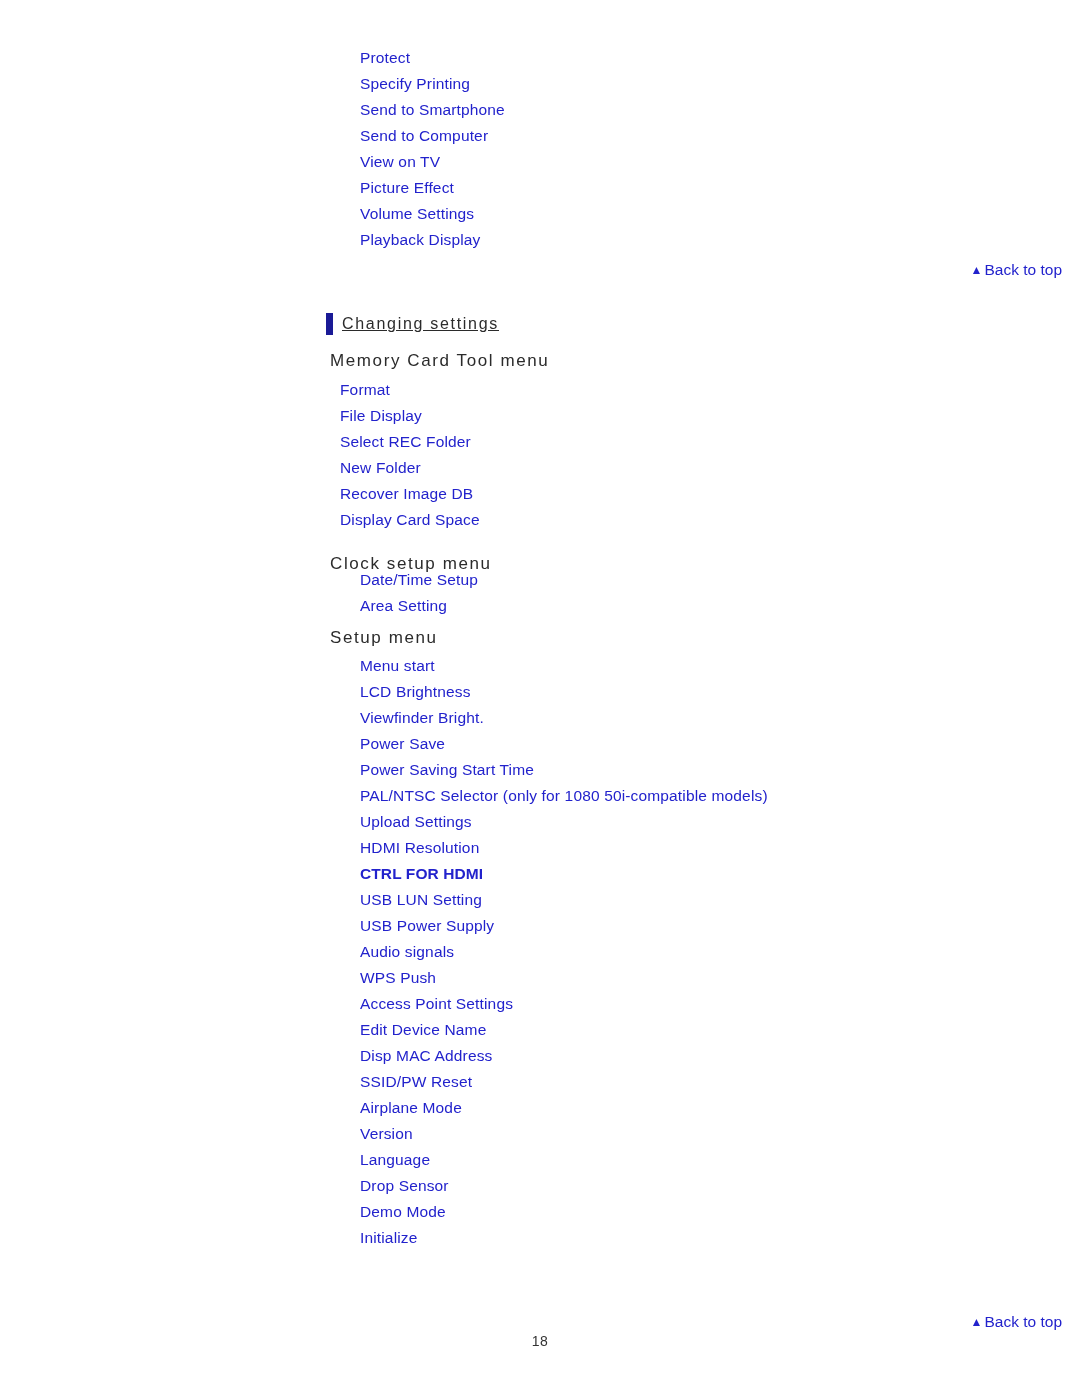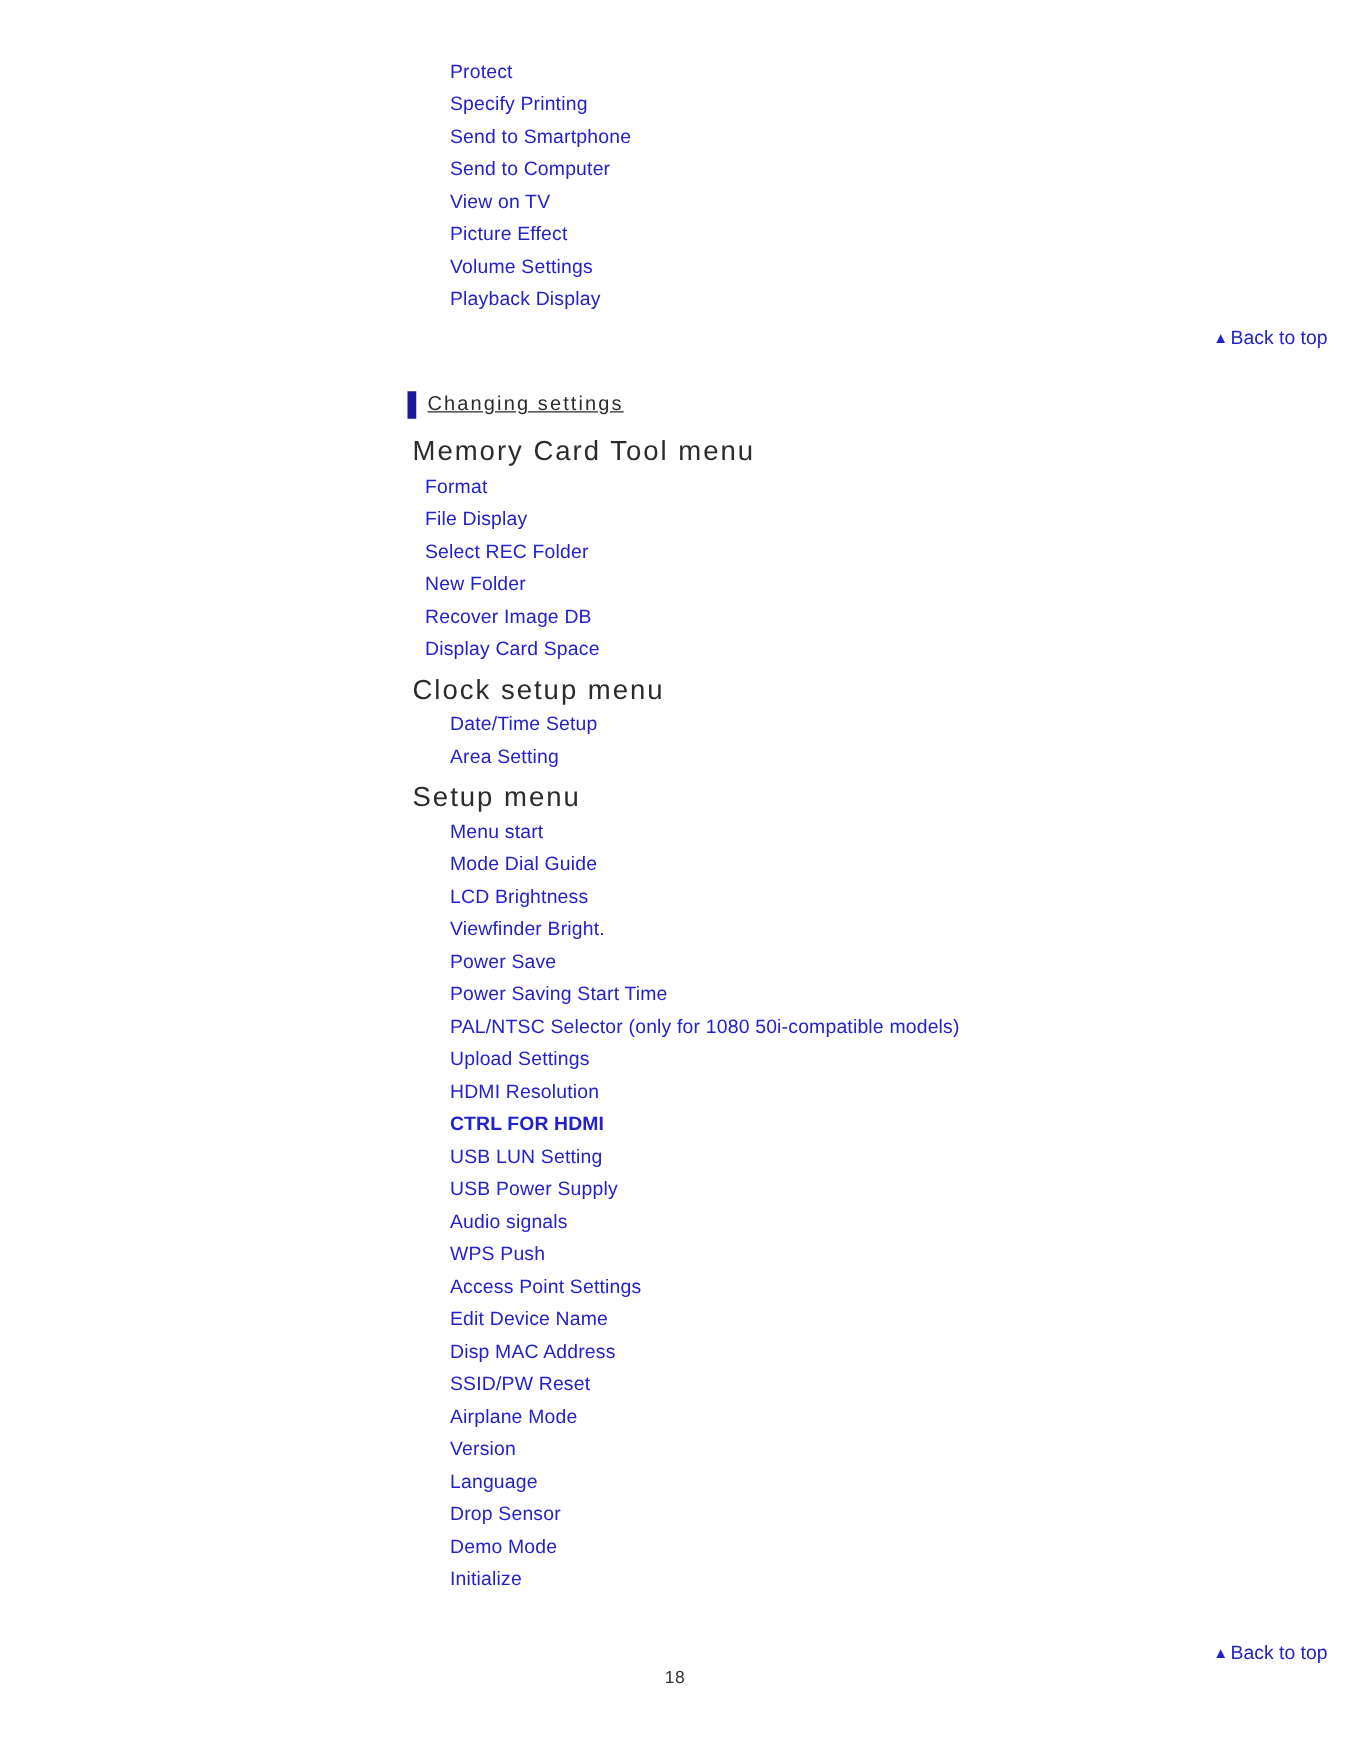--- a/index.html
+++ b/index.html
@@ -99,28 +99,28 @@
     color: #2b2b2b;
     letter-spacing: 1.7px;
     white-space: nowrap;
     text-decoration: underline;
   }
 
   
   .sub-heading {
     position: absolute;
     left: 330px;
-    font-size: 22px;
+    font-size: 17px;
     line-height: 22px;
     color: #2b2b2b;
     letter-spacing: 1.6px;
     white-space: nowrap;
   }
   #sub1 { top: 350px; }
-  #sub2 { top: 541px; }
+  #sub2 { top: 553px; }
   #sub3 { top: 627px; }
 
   
   #list1 { position: absolute; left: 340px; top: 377px; }
   #list2 { position: absolute; left: 360px; top: 567px; }
   #list3 { position: absolute; left: 360px; top: 653px; }
 
   
   .page-number {
     position: absolute;
@@ -171,21 +171,20 @@
 
   <div class="sub-heading" id="sub2">Clock setup menu</div>
   <ul class="link-list" id="list2">
       <li><a class="doc-link">Date/Time Setup</a></li>
       <li><a class="doc-link">Area Setting</a></li>
     </ul>
 
   <div class="sub-heading" id="sub3">Setup menu</div>
   <ul class="link-list" id="list3">
       <li><a class="doc-link">Menu start</a></li>
-      <li><a class="doc-link">Mode Dial Guide</a></li>
       <li><a class="doc-link">LCD Brightness</a></li>
       <li><a class="doc-link">Viewfinder Bright.</a></li>
       <li><a class="doc-link">Power Save</a></li>
       <li><a class="doc-link">Power Saving Start Time</a></li>
       <li><a class="doc-link">PAL/NTSC Selector (only for 1080 50i-compatible models)</a></li>
       <li><a class="doc-link">Upload Settings</a></li>
       <li><a class="doc-link">HDMI Resolution</a></li>
       <li><a class="doc-link bold">CTRL FOR HDMI</a></li>
       <li><a class="doc-link">USB LUN Setting</a></li>
       <li><a class="doc-link">USB Power Supply</a></li>

